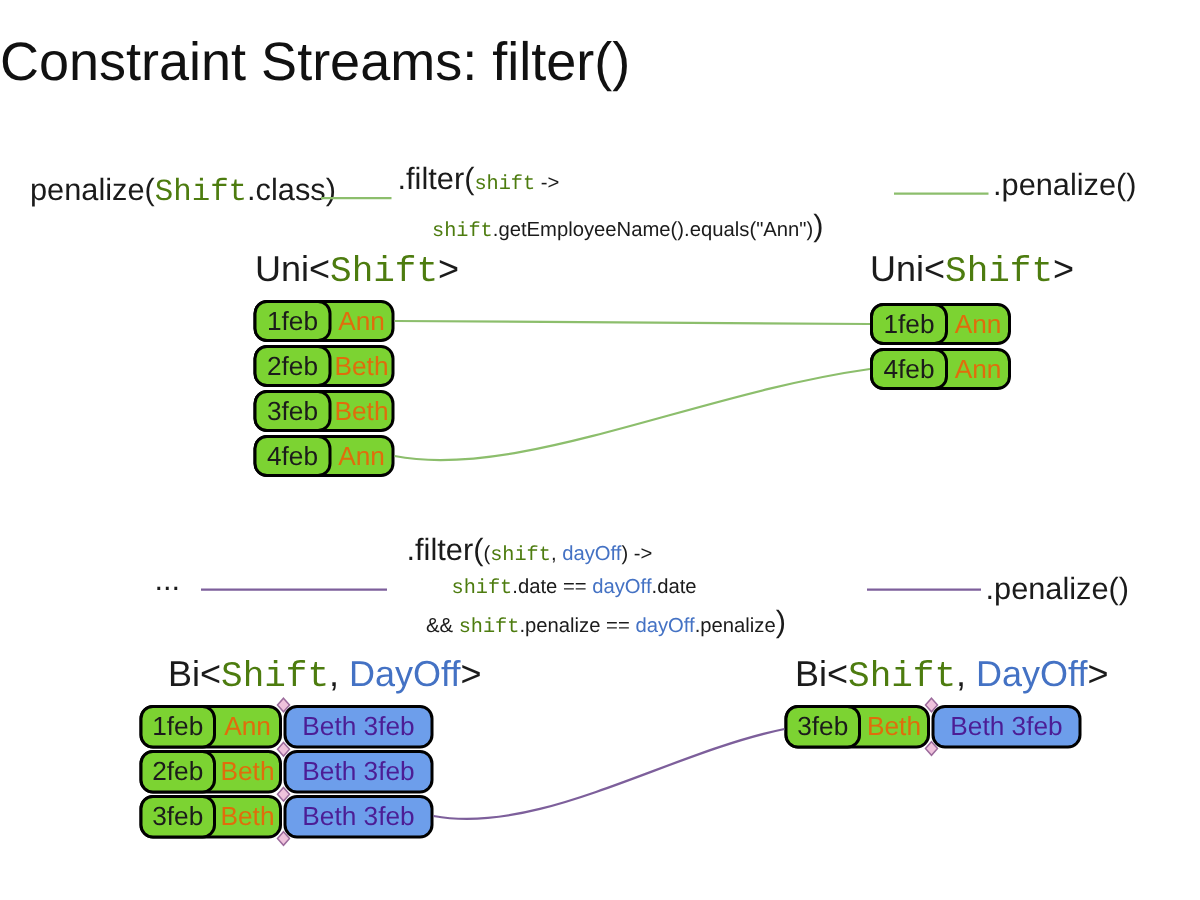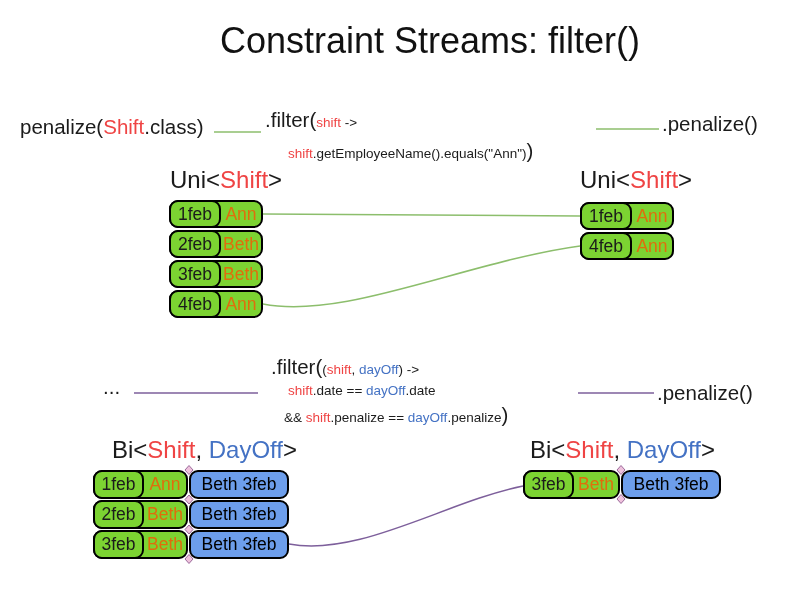--- a/index.html
+++ b/index.html
@@ -1,28 +1,28 @@
 <!DOCTYPE html>
 <html><head>
 <meta charset="utf-8">
 <style>
   * { margin:0; padding:0; box-sizing:border-box; }
   html,body { width:800px; height:600px; }
   body { font-family:"Liberation Sans", sans-serif; background:#fff; color:#1b1b1b; }
   #slide { position:relative; width:800px; height:600px; background:#ffffff; overflow:hidden; }
   .abs { position:absolute; }
-  .center { text-align:right; width:640px; left:0; }
+  .center { text-align:left; width:640px; left:0; }
 
   .title { top:20px; font-size:36px; color:#111; }
   .subtitle { top:67px; font-size:14.5px; color:#222; }
 
   .code { white-space:pre; line-height:1.15; }
   .code-lg { font-size:20.5px; }
   .code-sm { font-size:13.5px; }
-  .tk-g { color:#ef4444; }
+  .tk-g { color:#4d7c0f;font-family:Liberation Mono, monospace; }
   .tk-b { color:#4472C4; }
 
   .heading { font-size:24px; white-space:pre; }
 
   .uni-table { display:flex; flex-direction:column; gap:2px; }
   .uni-row { position:relative; width:94px; height:28px; background:#7CD332;
              border:2px solid #000; border-radius:9px; }
   .uni-date { position:absolute; left:-2px; top:-2px; width:52px; height:28px;
               background:#7CD332; border:2px solid #000; border-radius:9px;
               display:flex; align-items:center; justify-content:center; font-size:17.5px; }
@@ -36,21 +36,21 @@
               border:2px solid #000; border-radius:9px; }
   .pair-box.wide { width:97px; }
   .pair-date { position:absolute; left:-2px; top:-2px; width:51px; height:29px;
                background:#7CD332; border:2px solid #000; border-radius:9px;
                display:flex; align-items:center; justify-content:center; font-size:17.5px; }
   .pair-name { position:absolute; left:49px; right:0; top:0; bottom:0;
                display:flex; align-items:center; justify-content:center;
                font-size:17.5px; color:#E06D0C; }
   .dayoff-box { width:100px; height:29px; background:#6D9EEB; border:2px solid #000;
                 border-radius:9px; display:flex; align-items:center; justify-content:center;
-                font-size:17.5px; color:#000000; }
+                font-size:17.5px; color:#4c1d95; }
   #overlay { left:0; top:0; pointer-events:none; z-index:5; }
 </style>
 </head>
 <body>
 
 <div id="slide">
 
   <svg id="overlay" class="abs" width="800" height="600">
     <line x1="214" y1="132" x2="261" y2="132" stroke="#8CBE6C" stroke-width="1.5"></line>
     <line x1="596" y1="129" x2="659" y2="129" stroke="#8CBE6C" stroke-width="1.5"></line>
@@ -107,21 +107,21 @@
     </div>
     <div class="uni-row">
       <div class="uni-date">4feb</div>
       <div class="uni-name">Ann</div>
     </div>
   </div>
 
   <div class="abs code code-lg" style="left:103px; top:375px;">...</div>
 
   <div class="abs code" style="left:271px; top:355px;"><span class="code-lg">.filter(</span><span class="code-sm">(</span><span class="code-sm tk-g">shift</span><span class="code-sm">, </span><span class="code-sm tk-b">dayOff</span><span class="code-sm">) -&gt;</span></div>
-  <div class="abs code code-sm" style="left:288px; top:383px;"><span class="tk-g">shift</span><span>.date == </span><span class="tk-b">dayOff</span><span>.date</span></div>
+  <div class="abs code code-sm" style="left:301px; top:383px;"><span class="tk-g">shift</span><span>.date == </span><span class="tk-b">dayOff</span><span>.date</span></div>
   <div class="abs code" style="left:284px; top:403px;"><span class="code-sm">&amp;&amp; </span><span class="code-sm tk-g">shift</span><span class="code-sm">.penalize == </span><span class="code-sm tk-b">dayOff</span><span class="code-sm">.penalize</span><span class="code-lg">)</span></div>
 
   <div class="abs code code-lg" style="left:657px; top:381px;">.penalize()</div>
 
   <div class="abs heading" style="left:112px; top:436px;"><span>Bi&lt;</span><span class="tk-g">Shift</span><span>, </span><span class="tk-b">DayOff</span><span>&gt;</span></div>
   <div class="abs heading" style="left:530px; top:436px;"><span>Bi&lt;</span><span class="tk-g">Shift</span><span>, </span><span class="tk-b">DayOff</span><span>&gt;</span></div>
 
   <div class="abs bi-table" style="left:93px; top:470px;">
     <div class="bi-row">
       <div class="pair-box">

